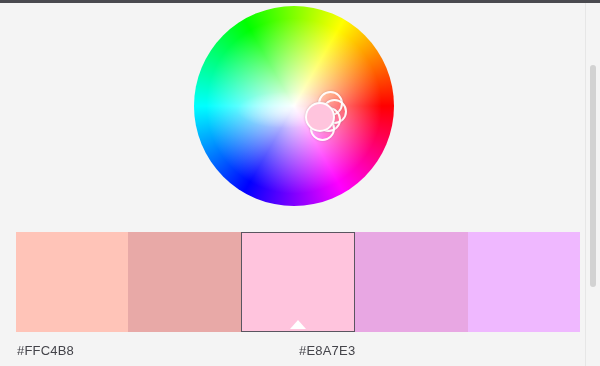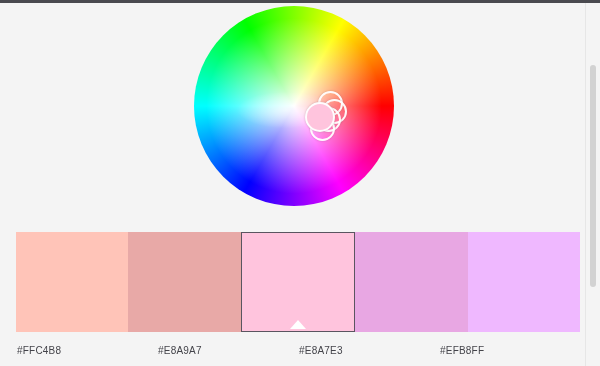--- a/index.html
+++ b/index.html
@@ -77,21 +77,21 @@
   }
 
   
   .labels{
     position:absolute;left:16px;top:344px;
     width:564px;height:20px;
     display:flex;
   }
   .label-cell{
     flex:1 1 0;
-    font-size:10px;
+    font-size:13px;
     color:#44444a;
     letter-spacing:0.2px;
     padding-left:1px;
     line-height:14px;
   }
 
   
   .scroll-track{
     position:absolute;right:0;top:3px;width:14px;height:363px;
     background:#f4f4f4;border-left:1px solid #e6e6e6;
@@ -129,23 +129,21 @@
       <div class="swatch" style="background: rgb(232, 169, 167);"></div>
       <div class="swatch selected" style="background: rgb(255, 196, 221);">
         <div class="caret"></div>
       </div>
       <div class="swatch" style="background: rgb(232, 167, 227);"></div>
       <div class="swatch" style="background: rgb(239, 184, 255);"></div>
     </div>
 
   <div class="labels" id="labels">
       <div class="label-cell">#FFC4B8</div>
-      <div class="label-cell">#E8A9A7</div>
       <div class="label-cell">#E8A7E3</div>
-      <div class="label-cell">#EFB8FF</div>
     </div>
 
   <div class="panel-edge"></div>
   <div class="scroll-track">
     <div class="scroll-thumb"></div>
   </div>
 
 </div>
 
 </body></html>

